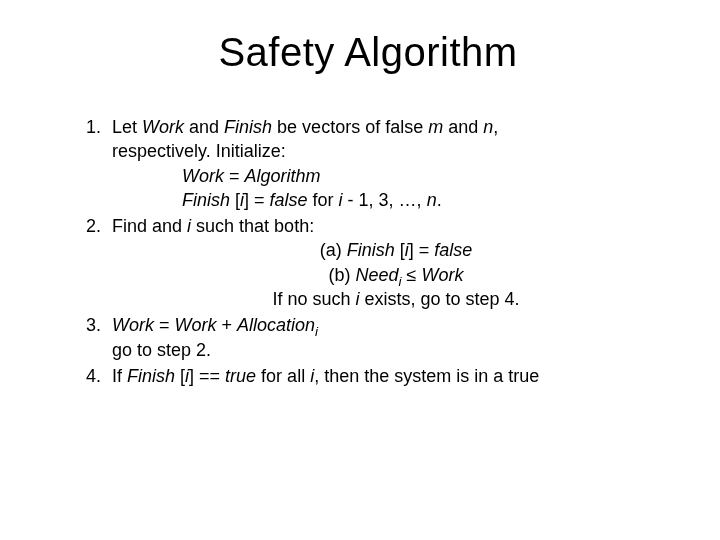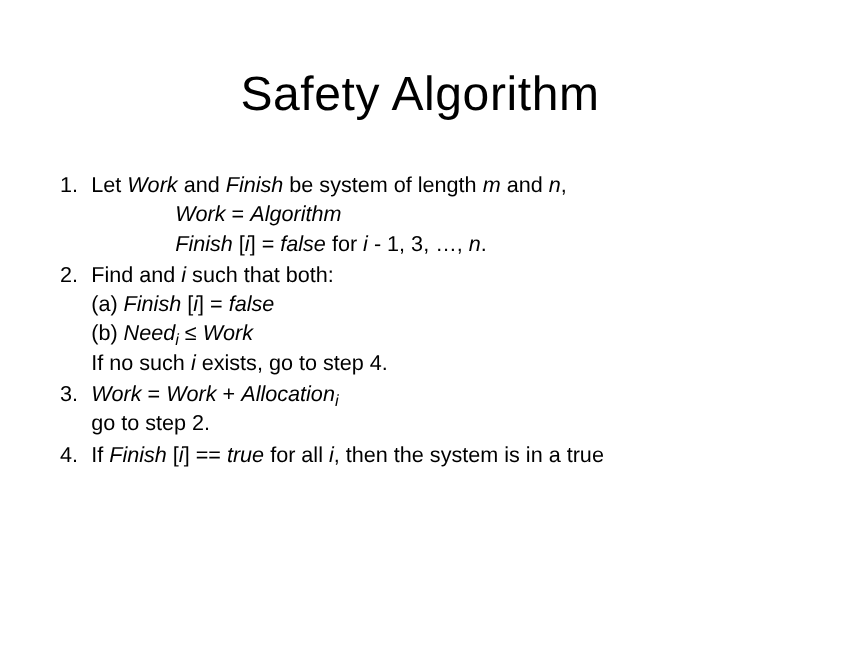--- a/index.html
+++ b/index.html
@@ -8,22 +8,21 @@
     width: 720px;
     height: 540px;
     background: #ffffff;
     font-family: Arial, Helvetica, sans-serif;
     color: #000;
   }
   .slide {
     width: 720px;
     height: 473px;
     box-sizing: border-box;
-    padding: 20px 40px 40px 20px;
-    margin-top: 27px;
+    padding: 20px 40px 40px 56px;
   }
   .title {
     text-align: center;
     font-size: 40px;
     font-weight: 400;
     margin: 10px 0 40px 0;
     letter-spacing: 0.5px;
   }
   .body {
     font-size: 18px;
@@ -43,39 +42,41 @@
   ol.main > li > .num {
     position: absolute;
     left: 0;
     top: 0;
   }
   .indent1 {
     padding-left: 70px;
   }
   .indent0 {
     padding-left: 0px;
+    text-align: center;
   }
   i, .it { }
   sub { font-size: 0.75em; vertical-align: sub; line-height: 0; }
 </style>
 </head>
 <body>
 
 <div class="slide">
 
   <div class="title">Safety Algorithm</div>
 
   <div class="body">
     <ol class="main">
 
       <li>
         <span class="num">1.</span>
         <div>
-          <span>Let </span><i>Work</i><span> and </span><i>Finish</i><span> be system of length </span><i>m</i><span> and </span><i>n</i><span>,</span>
+          <span>Let </span><i>Work</i><span> and </span><i>Finish</i><span> be vectors of false </span><i>m</i><span> and </span><i>n</i><span>,</span>
         </div>
+        <div>respectively.  Initialize:</div>
         <div class="indent1">
           <i>Work</i><span> = </span><i>Algorithm</i>
         </div>
         <div class="indent1">
           <i>Finish </i><span>[</span><i>i</i><span>] = </span><i>false</i><span> for </span><i>i </i><span>- 1, 3, …, </span><i>n</i><span>.</span>
         </div>
       </li>
 
       <li>
         <span class="num">2.</span>

